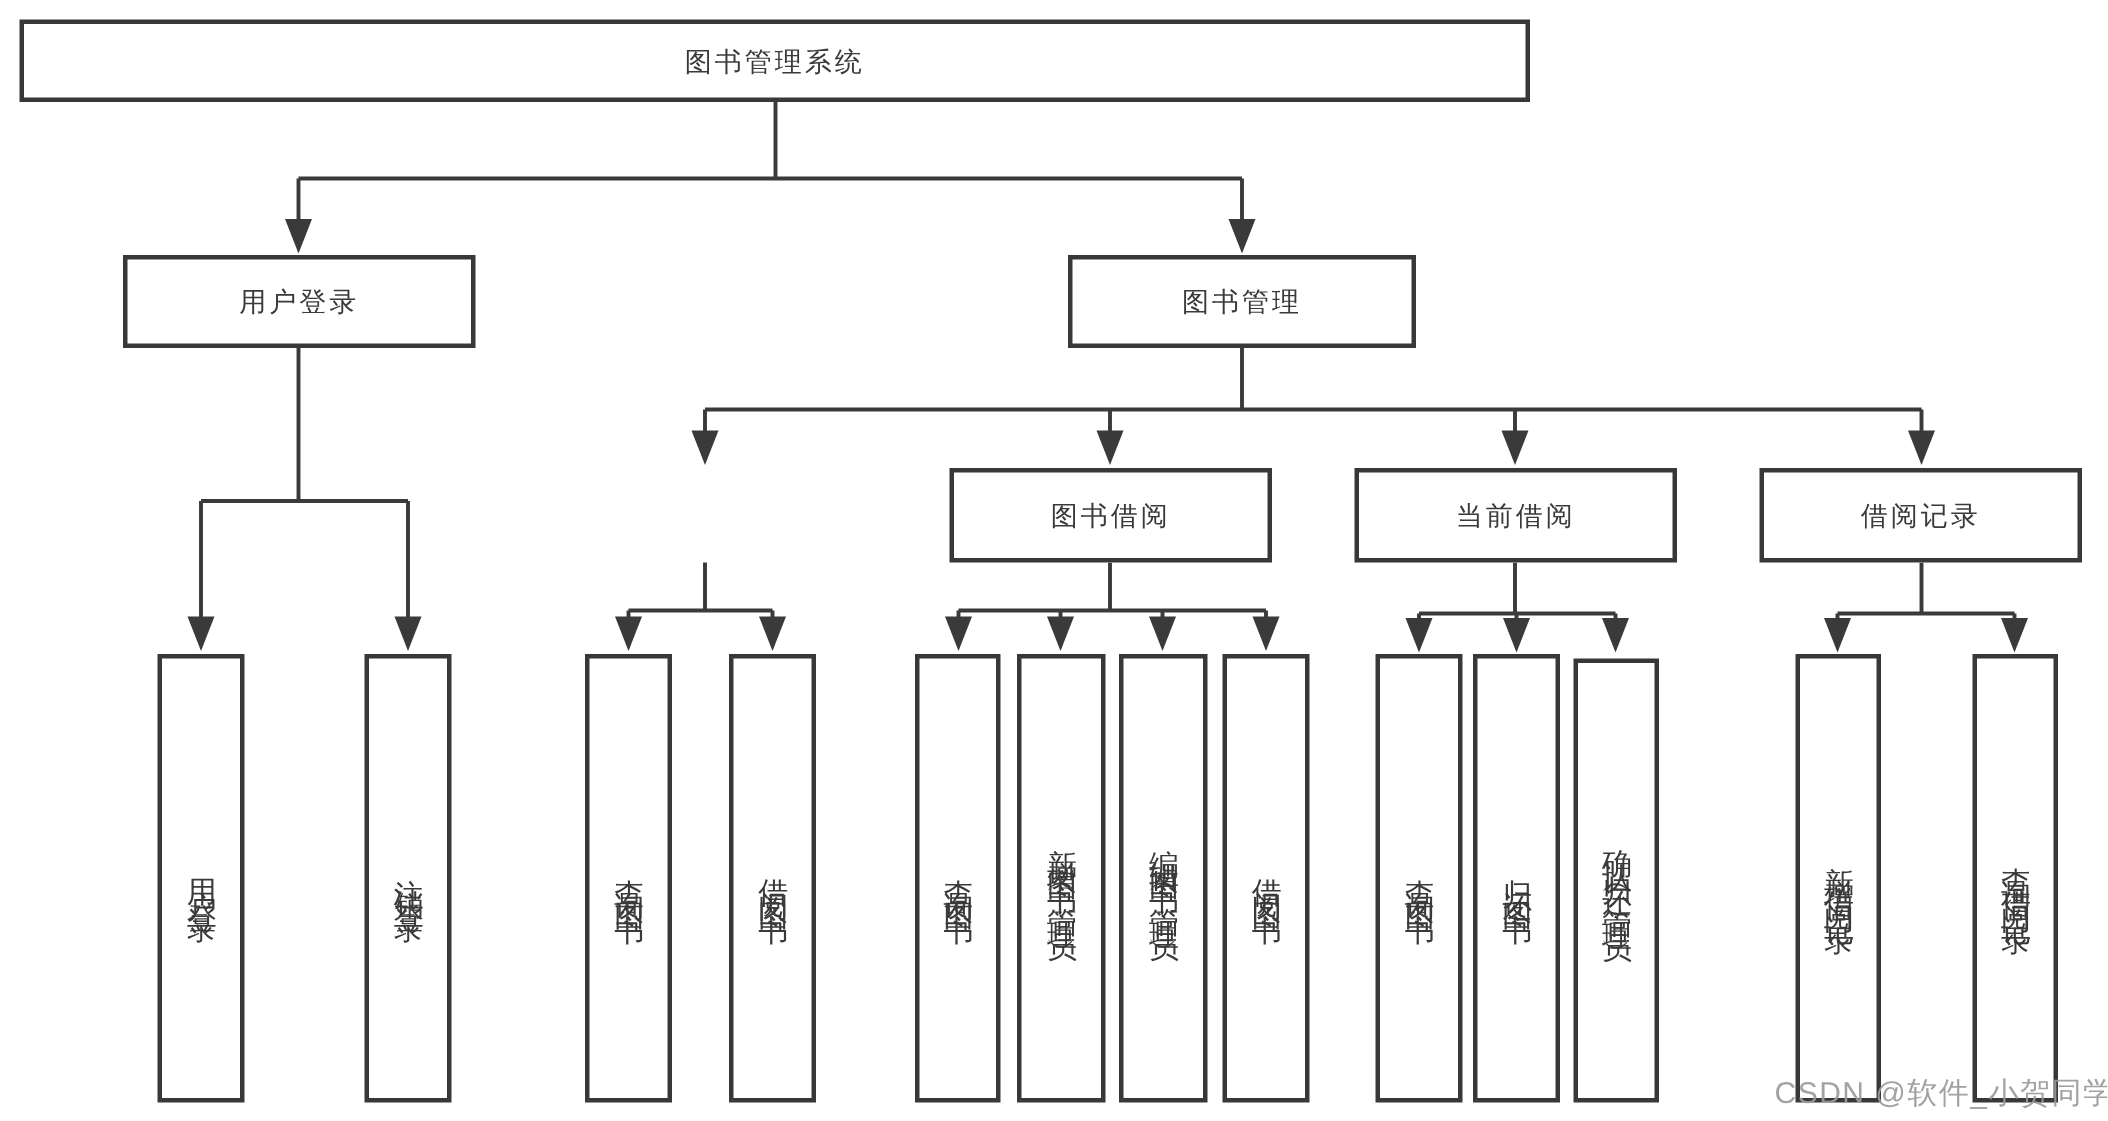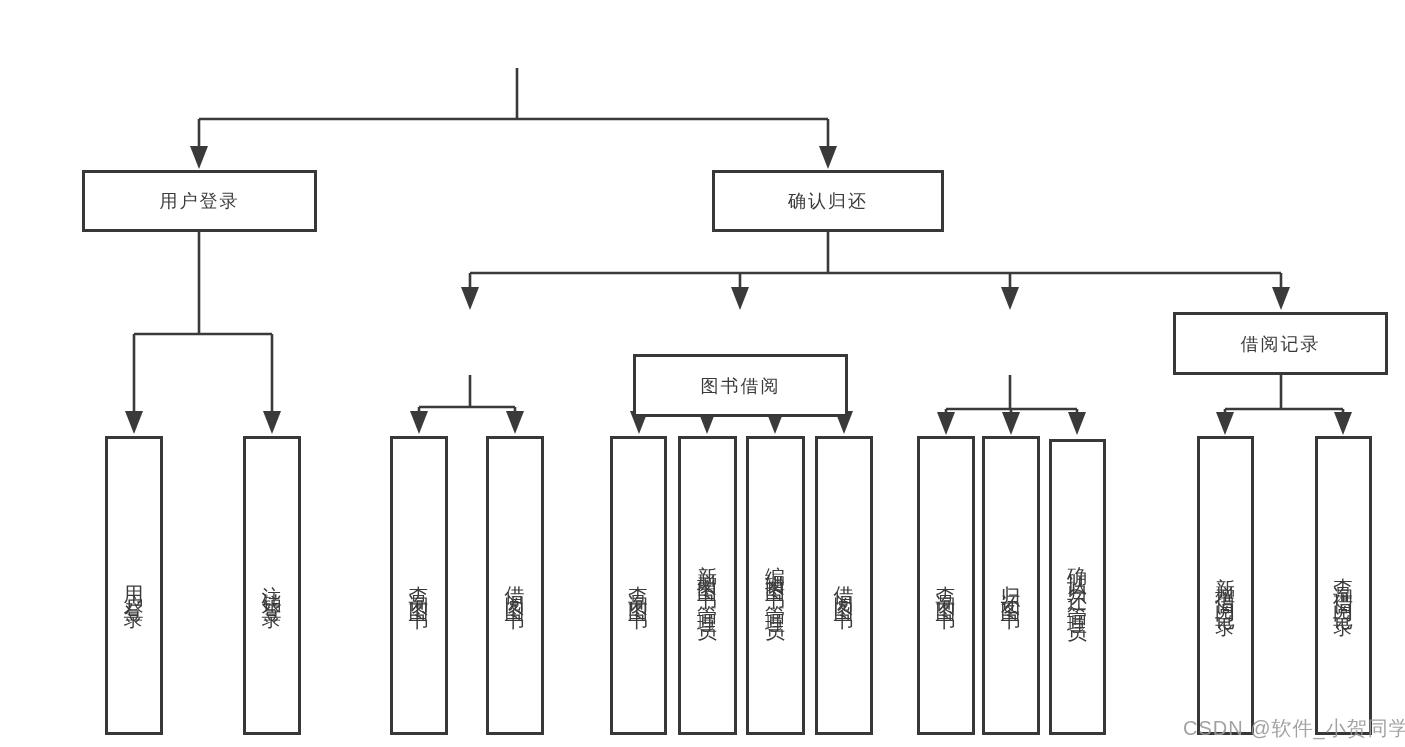--- a/index.html
+++ b/index.html
@@ -104,25 +104,27 @@
       <polygon class="arrow" points="1068,412 1086,412 1077,435"></polygon>
     </g>
 
     <g>
       <path class="wire" d="M1281 375 V409 M1225 409 H1343 M1225 409 V414 M1343 409 V414"></path>
       <polygon class="arrow" points="1216,412 1234,412 1225,435"></polygon>
       <polygon class="arrow" points="1334,412 1352,412 1343,435"></polygon>
     </g>
   </svg>
 
+  <div class="node hbox" style="left:13px; top:13px; width:1007px; height:55px;">图书管理系统</div>
 
   <div class="node hbox" style="left:82px; top:170px; width:235px; height:62px;">用户登录</div>
-  <div class="node hbox" style="left:712px; top:170px; width:232px; height:62px;">确认归还</div>
+  <div class="node hbox" style="left:712px; top:170px; width:232px; height:62px;">图书管理</div>
 
-  <div class="node hbox" style="left:633px; top:312px; width:215px; height:63px;margin-top:42px;">图书借阅</div>
+  <div class="node hbox" style="left:633px; top:312px; width:215px; height:63px;">图书借阅</div>
+  <div class="node hbox" style="left:903px; top:312px; width:215px; height:63px;">当前借阅</div>
   <div class="node hbox" style="left:1173px; top:312px; width:215px; height:63px;">借阅记录</div>
 
   <div class="node vbox" style="left:105px; width:58px;">用户登录</div>
   <div class="node vbox" style="left:243px; width:58px;">注销登录</div>
 
   <div class="node vbox" style="left:390px; width:58px;">查询图书</div>
   <div class="node vbox" style="left:486px; width:58px;">借阅图书</div>
 
   <div class="node vbox" style="left:610px; width:57px;">查询图书</div>
   <div class="node vbox" style="left:678px; width:59px;">新增图书（管理员）</div>

